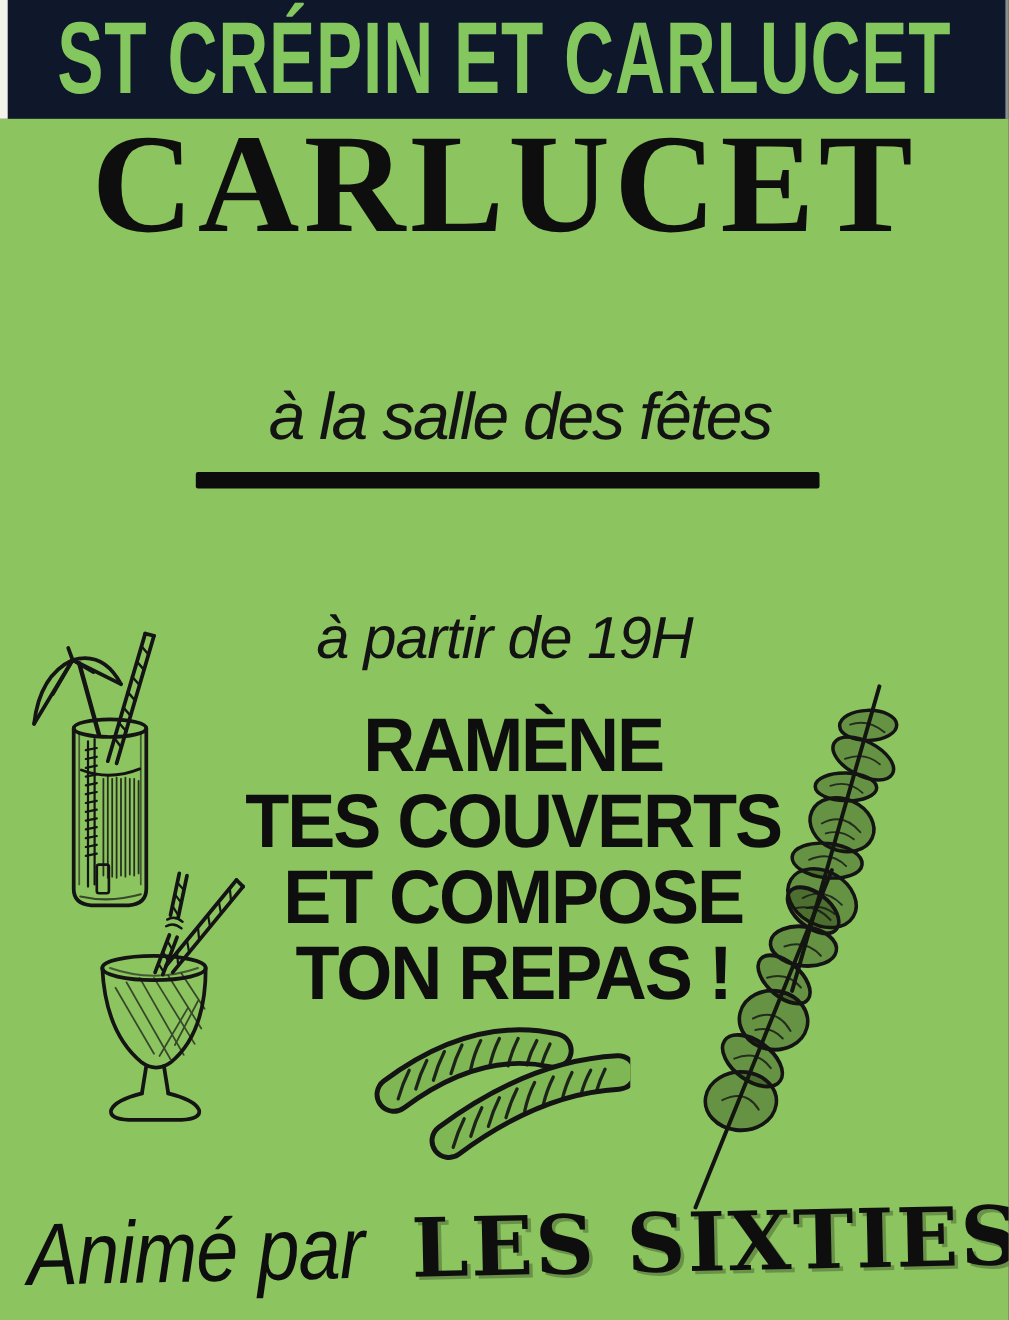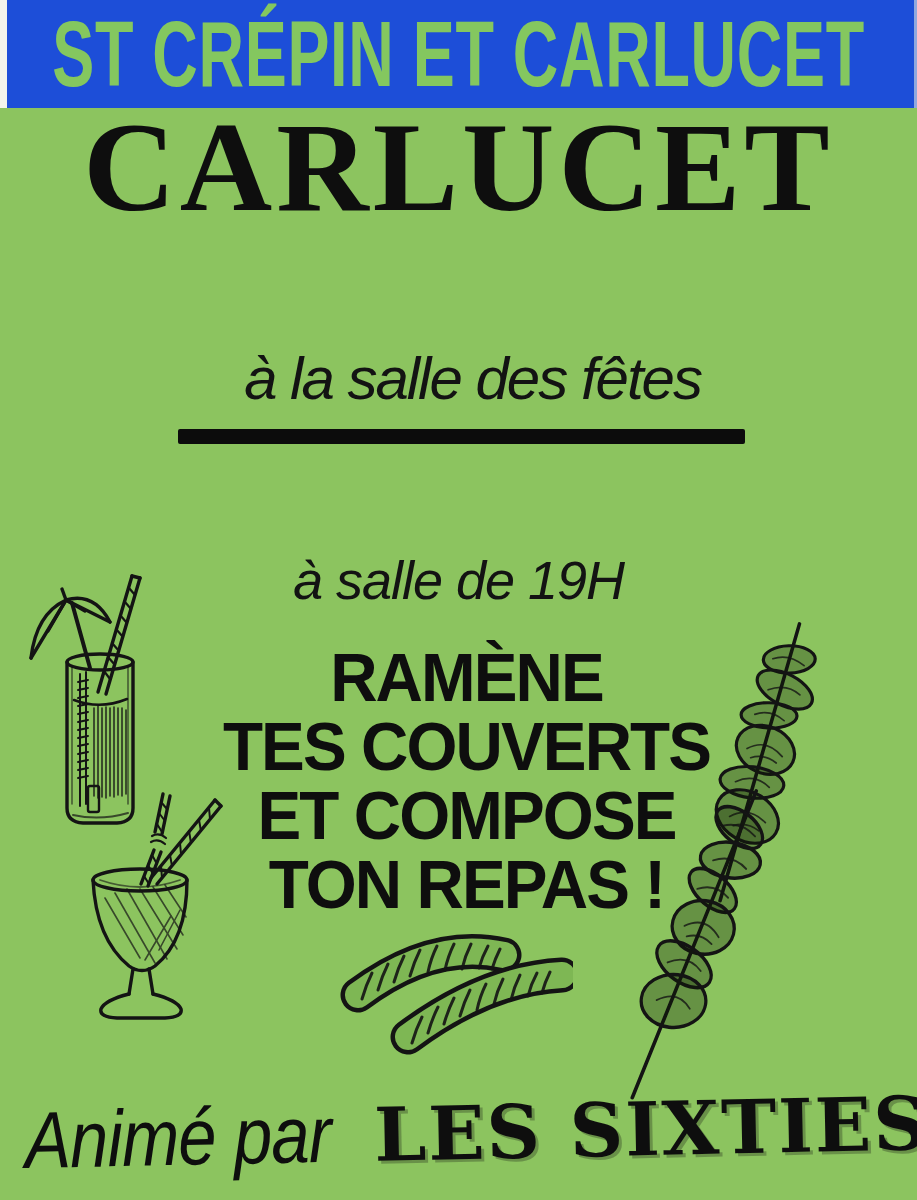--- a/index.html
+++ b/index.html
@@ -7,21 +7,21 @@
     position:relative;
     width:917px;height:1200px;
     background:var(--green,#8cc45f);
     overflow:hidden;
     font-family:"Liberation Sans",sans-serif;
     color:var(--ink,#111111);
   }
   
   .banner{
     position:absolute;top:0;left:0;right:0;height:108px;
-    background:#1d4ed8;
+    background:#0f172a;
     display:flex;align-items:center;justify-content:center;
   }
   .banner::before{ 
     content:"";position:absolute;left:0;top:0;width:7px;height:100%;
     background:#f2f4ec;
   }
   .banner::after{ 
     content:"";position:absolute;right:0;top:0;width:3px;height:100%;
     background:rgba(238,243,228,.55);
   }
@@ -99,21 +99,21 @@
   </header>
 
   <h1 class="title">
     <span class="t2">CARLUCET</span>
   </h1>
 
   <div class="subtitle">à la salle des fêtes</div>
 
   <div class="divider"></div>
 
-  <div class="time">à salle de 19H</div>
+  <div class="time">à partir de 19H</div>
 
   <div class="message">
     <div>RAMÈNE</div>
     <div>TES COUVERTS</div>
     <div>ET COMPOSE</div>
     <div>TON REPAS !</div>
   </div>
 
   <svg id="highball" class="art" viewBox="0 0 120 260" fill="none" stroke="currentColor" stroke-width="3.4" stroke-linecap="round" stroke-linejoin="round">
     <g>

